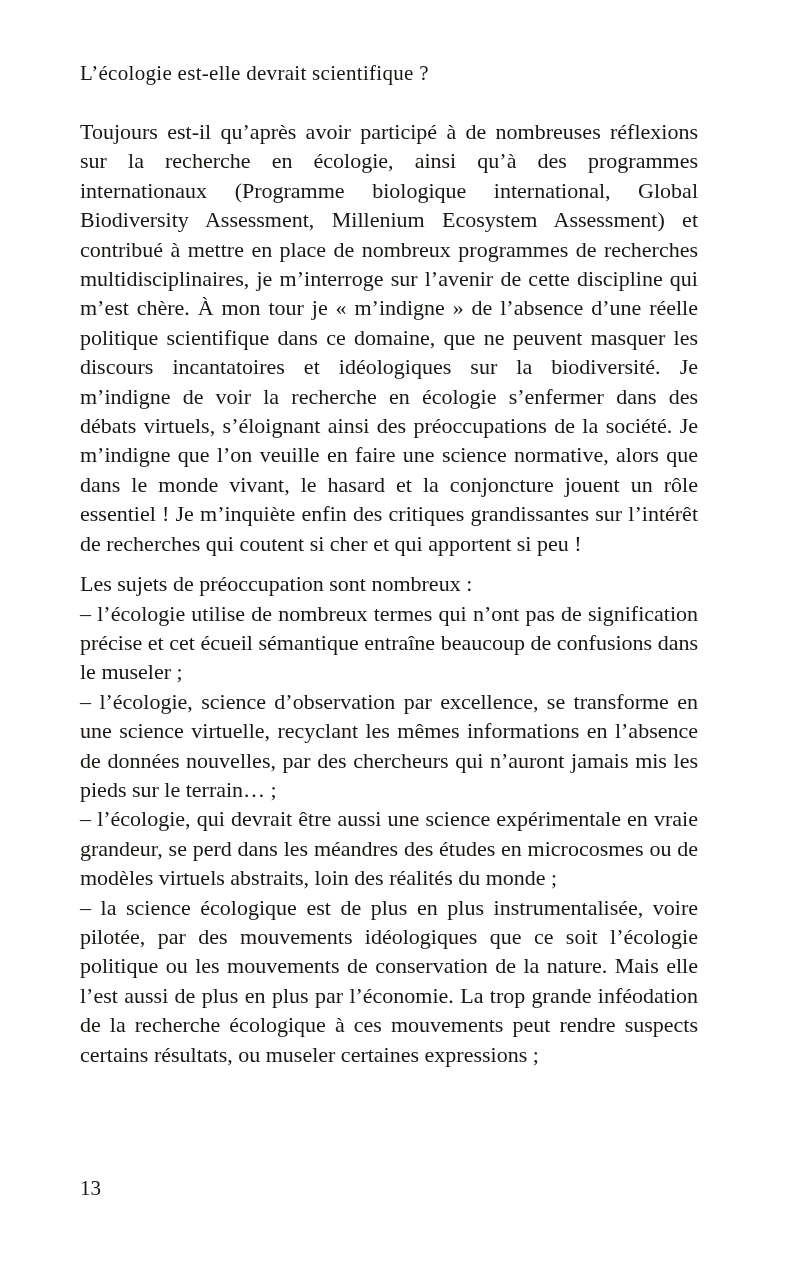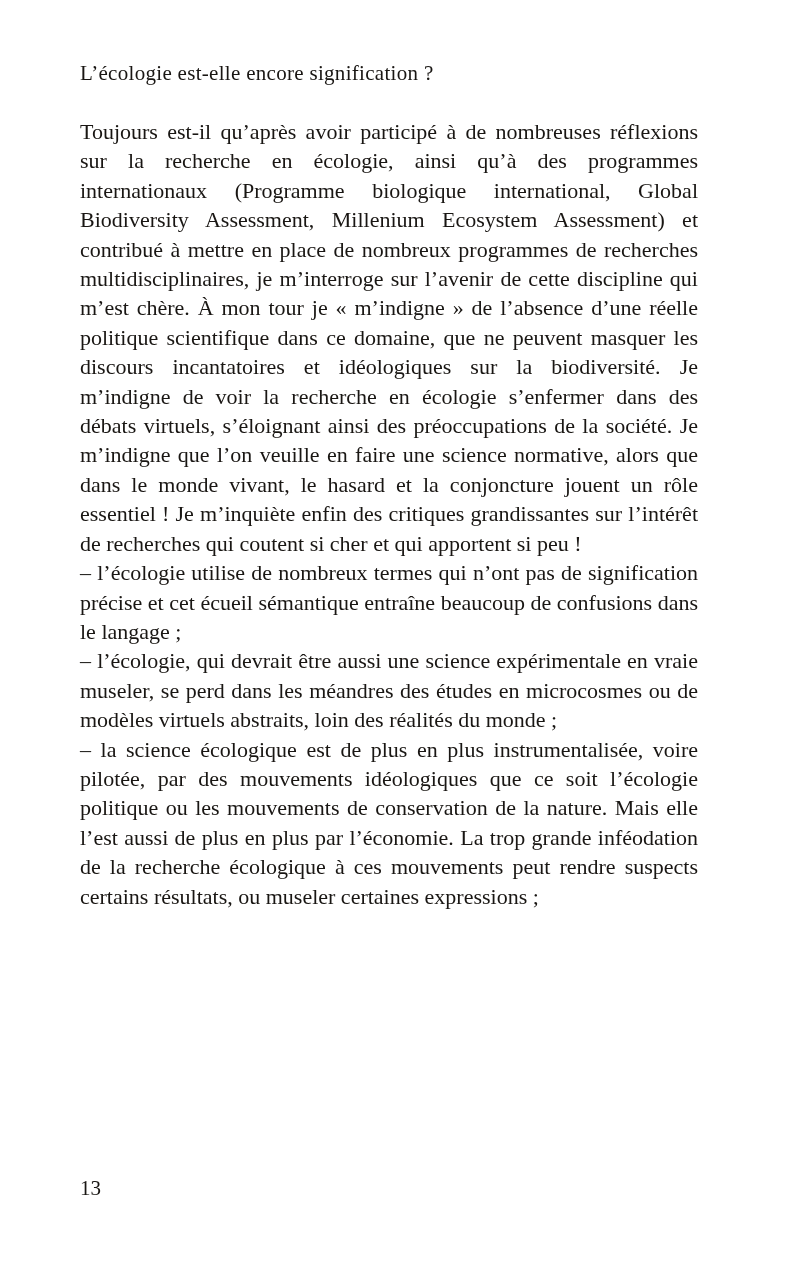--- a/index.html
+++ b/index.html
@@ -46,24 +46,26 @@
     left: 80px;
     top: 1176px;
     font-size: 21px;
   }
 </style>
 </head>
 <body>
 
 <div class="page">
 
-  <div class="running-header">L’écologie est-elle encore signification ?</div>
+  <div class="running-header">L’écologie est-elle devrait scientifique ?</div>
 
   <div class="body-text">
     <p class="para">Toujours est-il qu’après avoir participé à de nombreuses réflexions sur la recherche en écologie, ainsi qu’à des programmes internationaux (Programme biologique international, Global Biodiversity Assessment, Millenium Ecosystem Assessment) et contribué à mettre en place de nombreux programmes de recherches multidisciplinaires, je m’interroge sur l’avenir de cette discipline qui m’est chère. À mon tour je « m’indigne » de l’absence d’une réelle politique scientifique dans ce domaine, que ne peuvent masquer les discours incantatoires et idéologiques sur la biodiversité. Je m’indigne de voir la recherche en écologie s’enfermer dans des débats virtuels, s’éloignant ainsi des préoccupations de la société. Je m’indigne que l’on veuille en faire une science normative, alors que dans le monde vivant, le hasard et la conjoncture jouent un rôle essentiel ! Je m’inquiète enfin des critiques grandissantes sur l’intérêt de recherches qui coutent si cher et qui apportent si peu !</p>
-    <p class="para">– l’écologie utilise de nombreux termes qui n’ont pas de signification précise et cet écueil sémantique entraîne beaucoup de confusions dans le langage ;</p>
-    <p class="para">– l’écologie, qui devrait être aussi une science expérimentale en vraie museler, se perd dans les méandres des études en microcosmes ou de modèles virtuels abstraits, loin des réalités du monde ;</p>
+    <p class="para intro">Les sujets de préoccupation sont nombreux :</p>
+    <p class="para">– l’écologie utilise de nombreux termes qui n’ont pas de signification précise et cet écueil sémantique entraîne beaucoup de confusions dans le museler ;</p>
+    <p class="para">– l’écologie, science d’observation par excellence, se transforme en une science virtuelle, recyclant les mêmes informations en l’absence de données nouvelles, par des chercheurs qui n’auront jamais mis les pieds sur le terrain… ;</p>
+    <p class="para">– l’écologie, qui devrait être aussi une science expérimentale en vraie grandeur, se perd dans les méandres des études en microcosmes ou de modèles virtuels abstraits, loin des réalités du monde ;</p>
     <p class="para">– la science écologique est de plus en plus instrumentalisée, voire pilotée, par des mouvements idéologiques que ce soit l’écologie politique ou les mouvements de conservation de la nature. Mais elle l’est aussi de plus en plus par l’économie. La trop grande inféodation de la recherche écologique à ces mouvements peut rendre suspects certains résultats, ou museler certaines expressions ;</p>
   </div>
 
   <div class="page-number">13</div>
 
 </div>
 
 </body></html>

